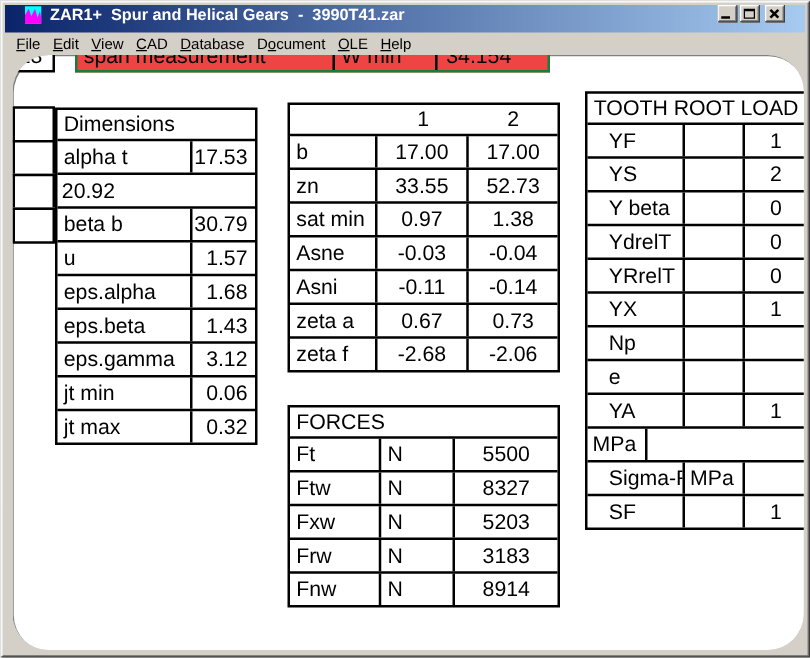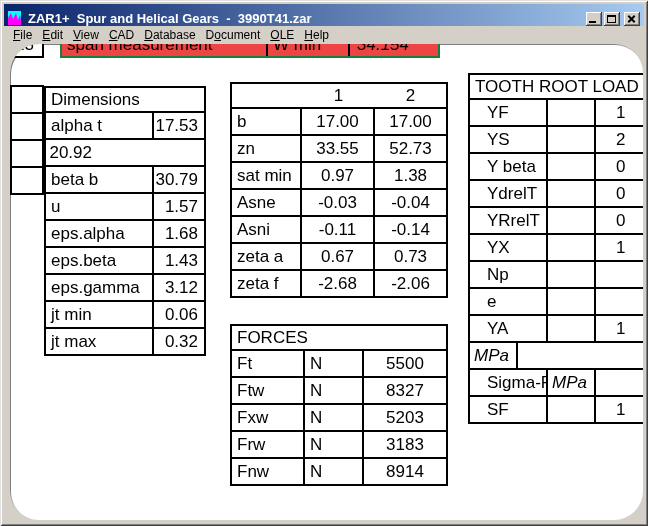--- a/index.html
+++ b/index.html
@@ -7,21 +7,21 @@
   .window {
     position:relative; width:648px; height:526px; background:#D4D0C8;
     font-family:"Liberation Sans", sans-serif;
     box-shadow: inset 1px 1px 0 #DFDFDF, inset -1px -1px 0 #404040,
                 inset 2px 2px 0 #FFFFFF, inset -2px -2px 0 #808080;
     overflow:hidden;
   }
   .titlebar {
     position:absolute; left:4px; top:4px; right:4px; height:22px;
     background:linear-gradient(to right,#0A246A,#A6CAF0);
-    display:flex; align-items:flex-end; padding:0 4px; gap:4px;
+    display:flex; align-items:flex-start; padding:0 16px; gap:4px;
   }
   .app-icon { width:16px; height:16px; flex:0 0 auto; }
   .title-text {
     color:#FFFFFF; font-size:13px; font-weight:bold; white-space:pre;
     flex:1 1 auto; overflow:hidden;
   }
   .win-buttons { display:flex; gap:2px; align-items:center; }
   .win-btn {
     position:relative; width:16px; height:14px; background:#D4D0C8; border:none;
     box-shadow: inset -1px -1px 0 #404040, inset 1px 1px 0 #FFFFFF, inset -2px -2px 0 #808080;
@@ -67,30 +67,30 @@
   #gcols .c1 { width:73px; justify-content:center; }
   #gcols .c2 { width:71px; justify-content:center; }
   
   #forces { left:220px; top:280px; width:218px; }
   #forces .c0 { width:73px; padding-left:5px; }
   #forces .c1 { width:59px; padding-left:5px; }
   #forces .c2 { width:82px; justify-content:center; }
   
   #troot { left:458px; top:29px; width:244px; }
   #troot .c0 { width:78px; padding-left:17px; }
-  #troot .c1 { width:48px; padding-left:4px;font-style:italic; }
+  #troot .c1 { width:48px; padding-left:4px; }
   #troot .c2 { width:93px; padding-left:20px; }
   
   .cutcell { position:absolute; border:2px solid #000; display:flex; align-items:center; background:#fff; }
   #cut-id { left:0px; top:-13px; width:34px; height:27px; padding-left:3px; }
   #cut-group { left:50px; top:-13px; width:380px; height:27px; display:flex; border:2px solid #15803d; position:absolute; background:#ef4444; }
   #cut-group .cell { height:100%; }
   #cut-group .c0 { width:206px; padding-left:5px; }
   #cut-group .c1 { width:82px; padding-left:5px; }
-  #cut-group .c2 { width:88px; padding-left:7px;font-style:italic; }
+  #cut-group .c2 { width:88px; padding-left:7px; }
   
   #left-boxes { position:absolute; left:0px; top:41px; width:34px; }
   .lbox { height:29px; border:2px solid #000; margin-top:-2px; background:#fff; }
   .lbox:first-child { margin-top:0; }
 </style>
 </head>
 <body>
 
 <div class="window">
 

